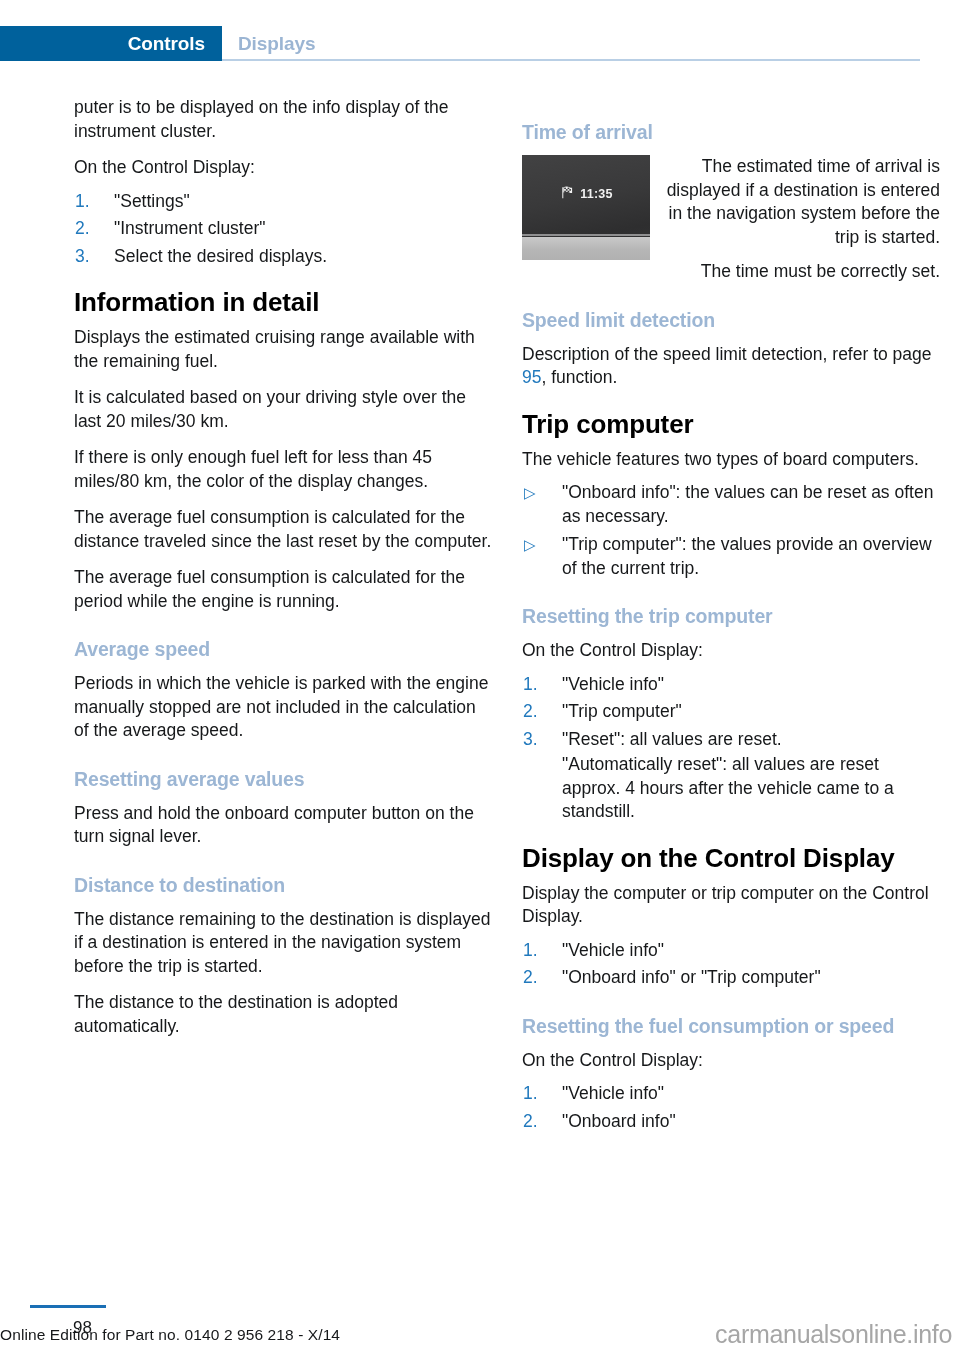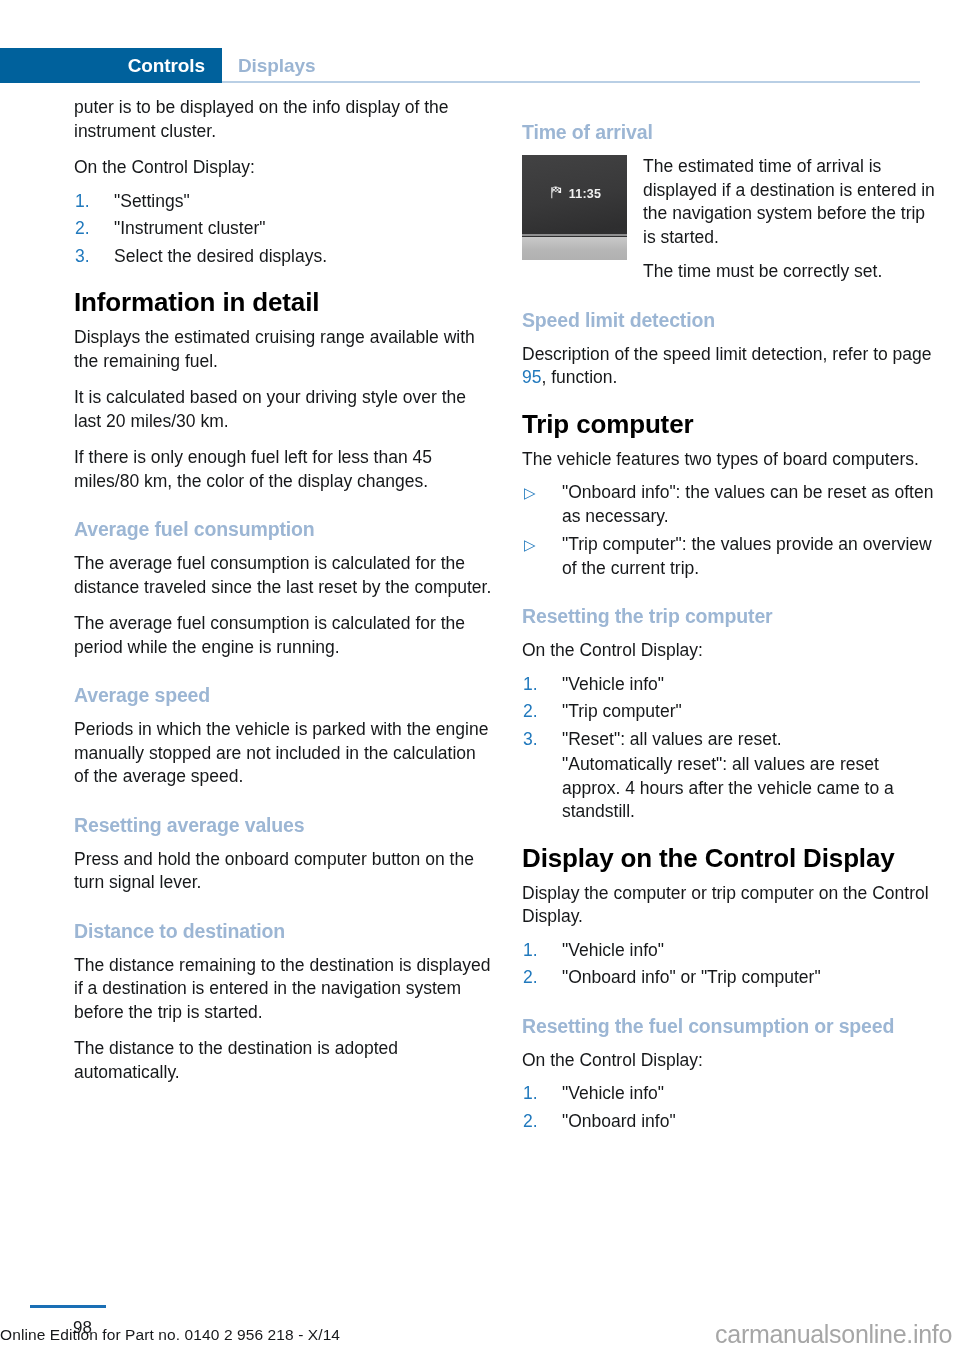--- a/index.html
+++ b/index.html
@@ -11,21 +11,21 @@
     width: 960px; height: 1362px;
     position: relative;
     font-family: "Liberation Sans", sans-serif;
     color: #16181a;
     overflow: hidden;
   }
 
   
   .header {
     position: absolute;
-    left: 0; top: 0; width: 960px; height: 62px; margin-top: 22px;
+    left: 0; top: 0; width: 960px; height: 62px;
   }
   .tab-active {
     position: absolute;
     left: 0; top: 26px;
     width: 222px; height: 35px;
     background: #00619c;
   }
   .tab-active .label {
     position: absolute;
     right: 17px; top: 50%;
@@ -146,21 +146,21 @@
 
   
   .figure-block {
     display: flex;
     align-items: flex-start;
     margin: 0 0 12px 0;
   }
   .figure-img {
     position: relative;
     flex: 0 0 auto;
-    width: 105px; height: 105px;
+    width: 128px; height: 105px;
     margin-right: 16px;
     background: linear-gradient(170deg, #424243 0%, #39393a 42%, #2e2e2f 72%, #343435 100%);
     overflow: hidden;
     padding-left: 18px;
   }
   .figure-img .screen-row {
     position: absolute;
     left: 0; right: 0;
     top: 26px;
     height: 26px;
@@ -185,20 +185,21 @@
   }
   .figure-img .bottom-strip {
     position: absolute;
     left: 0; right: 0; bottom: 0;
     height: 23px;
     background: linear-gradient(180deg, #c9c9c9 0%, #b6b6b6 55%, #b1b1b1 100%);
   }
   .figure-text {
     flex: 1 1 auto;
     min-width: 0;
+    text-align: right;
   }
   .figure-text p.body { margin-bottom: 11px; }
   .figure-text p.body:last-child { margin-bottom: 0; }
 
   
   .footer-rule {
     position: absolute;
     left: 30px; top: 1305px;
     width: 76px; height: 3px;
     background: #1a6fb5;
@@ -251,21 +252,20 @@
     <li><span>"Instrument cluster"</span></li>
     <li><span>Select the desired displays.</span></li>
   </ol>
 
   <h2 class="head-strong">Information in detail</h2>
 
   <p class="body">Displays the estimated cruising range available with the remaining fuel.</p>
   <p class="body">It is calculated based on your driving style over the last 20 miles/30 km.</p>
   <p class="body">If there is only enough fuel left for less than 45 miles/80 km, the color of the display changes.</p>
 
-  <h3 class="head-soft">Average fuel consumption</h3>
   <p class="body">The average fuel consumption is calculated for the distance traveled since the last reset by the computer.</p>
   <p class="body">The average fuel consumption is calculated for the period while the engine is running.</p>
 
   <h3 class="head-soft">Average speed</h3>
   <p class="body">Periods in which the vehicle is parked with the engine manually stopped are not included in the calculation of the average speed.</p>
 
   <h3 class="head-soft">Resetting average values</h3>
   <p class="body">Press and hold the onboard computer button on the turn signal lever.</p>
 
   <h3 class="head-soft">Distance to destination</h3>

